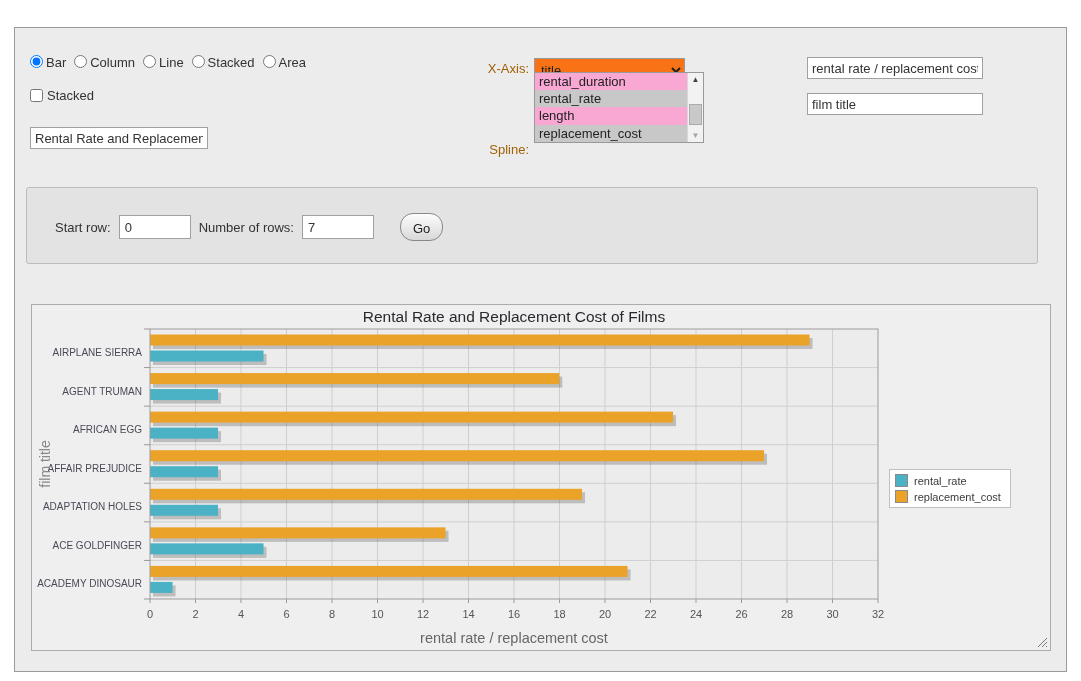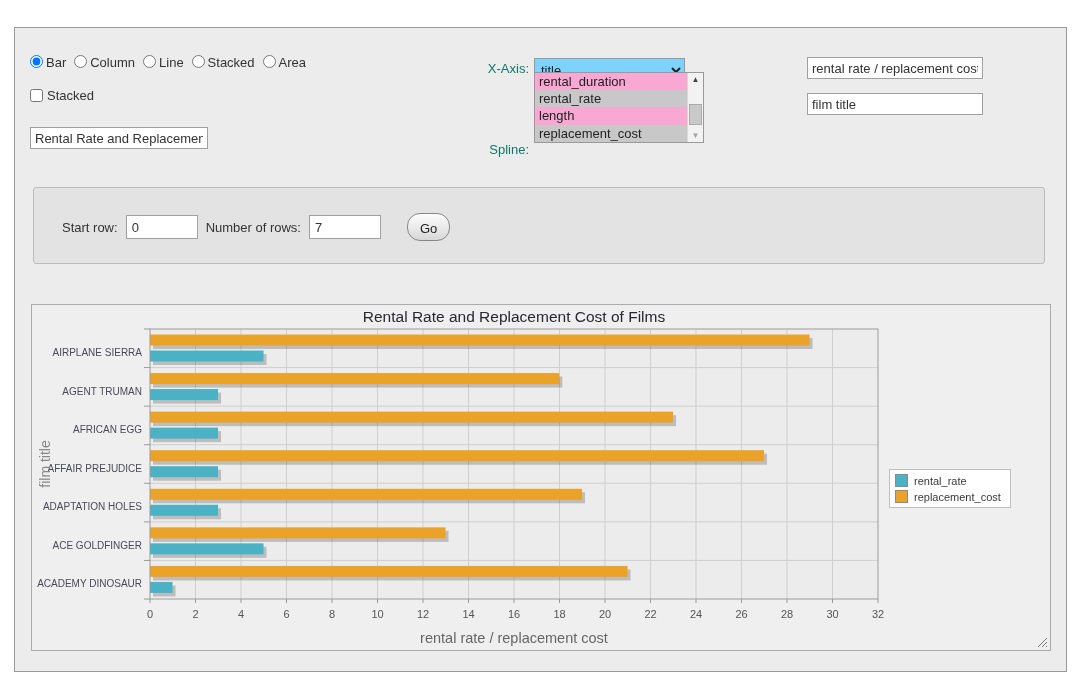--- a/index.html
+++ b/index.html
@@ -17,28 +17,28 @@
   .radio-item { display:flex; align-items:flex-start; gap:3px; }
   .radio-item input, .stacked-row input { margin:0; }
 
   .stacked-row { position:absolute; left:15px; top:60px; display:flex; align-items:center; gap:4px;
                  font-size:13px; color:#333; }
 
   .title-input { position:absolute; left:15px; top:99px; width:178px; height:22px;
                  border:1px solid #a0a0a0; background:#fff; font-size:13px; padding:2px 4px;
                  color:#333; font-family:inherit; }
 
-  .flabel { position:absolute; font-size:13px; color:#0f766e; text-align:right; line-height:22px; }
+  .flabel { position:absolute; font-size:13px; color:#a16207; text-align:right; line-height:22px; }
   .lbl-xaxis   { left:404px; top:30px; width:110px; }
   .lbl-series  { left:404px; top:111px; width:110px; }
   .lbl-xlabel  { left:646px; top:29px; width:140px; }
   .lbl-ylabel  { left:646px; top:65px; width:140px; }
 
   .xaxis-select { position:absolute; left:519px; top:30px; width:151px; height:24px;
-                  font-size:13px; color:#222; border:1px solid #999; background:#7dd3fc;
+                  font-size:13px; color:#222; border:1px solid #999; background:#f97316;
                   font-family:inherit; padding-left:2px; }
 
   .listbox { position:absolute; left:519px; top:44px; width:170px; height:71px; background:#f9a8d4;
              border:1px solid #999; overflow:hidden; }
   .lb-opts { position:absolute; left:0; top:0; right:16px; bottom:0; }
   .lb-opt { height:17.2px; line-height:17.2px; padding-left:4px; font-size:13px; color:#222;
             white-space:nowrap; overflow:hidden; }
   .lb-opt.selected { background:#c8c8c8; }
   .lb-scroll { position:absolute; right:0; top:0; bottom:0; width:16px; background:#f2f2f2;
                border-left:1px solid #d8d8d8; }
@@ -46,21 +46,21 @@
   .lb-up { top:0; color:#444; }
   .lb-down { bottom:0; color:#a3a3a3; }
   .lb-thumb { position:absolute; left:1px; top:31px; width:13px; height:21px; background:#c9c9c9;
               border:1px solid #ababab; }
 
   .axis-input { position:absolute; width:176px; height:22px; border:1px solid #a0a0a0; background:#fff;
                 font-size:13px; padding:2px 4px; color:#333; font-family:inherit; }
   .input-xlabel { left:792px; top:29px; }
   .input-ylabel { left:792px; top:65px; }
 
-  .rows-panel { position:absolute; left:18px; top:159px; width:1012px; height:77px;
+  .rows-panel { position:absolute; left:11px; top:159px; width:1012px; height:77px;
                 background:#e3e3e3; border:1px solid #bcbcbc; border-radius:3px; }
   .rows-inner { position:absolute; left:28px; top:25px; display:flex; align-items:center; gap:8px;
                 font-size:13px; color:#333; }
   .rows-inner input { width:72px; height:24px; border:1px solid #a0a0a0; background:#fff;
                       font-size:13px; padding:2px 5px; color:#333; font-family:inherit; }
   .go-btn { margin-left:18px; padding:7px 12px 4px; border:1px solid #888; border-radius:13px;
             background:linear-gradient(#fdfdfd,#d8d8d8); font-size:13px; color:#222;
             font-family:inherit; cursor:pointer; }
 
   .chart-panel { position:absolute; left:16px; top:276px; width:1020px; height:347px;

